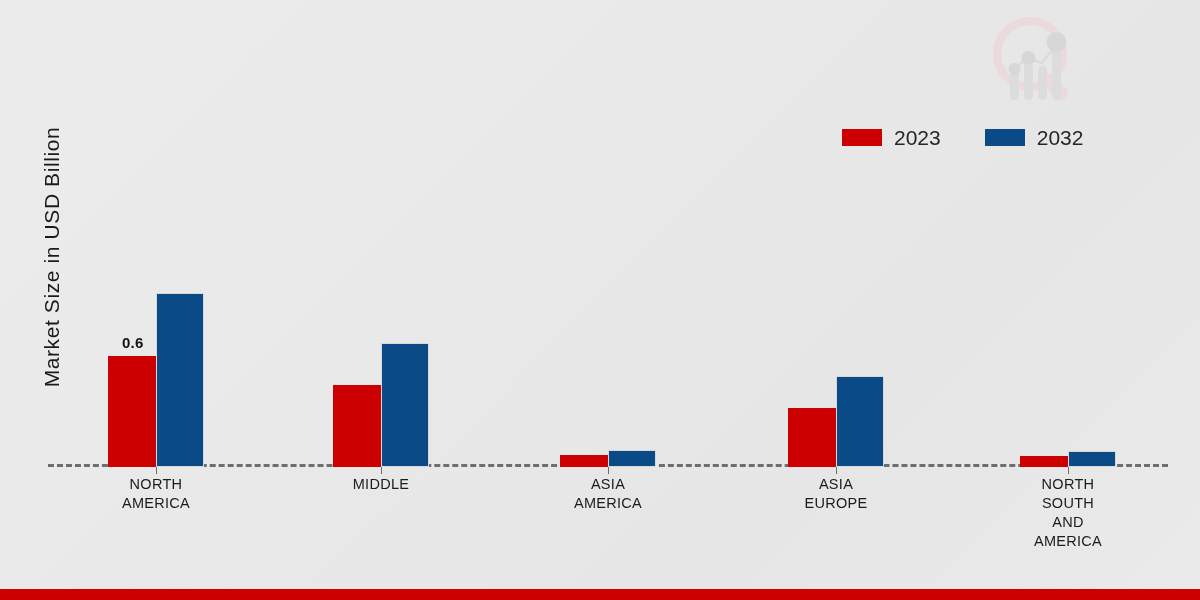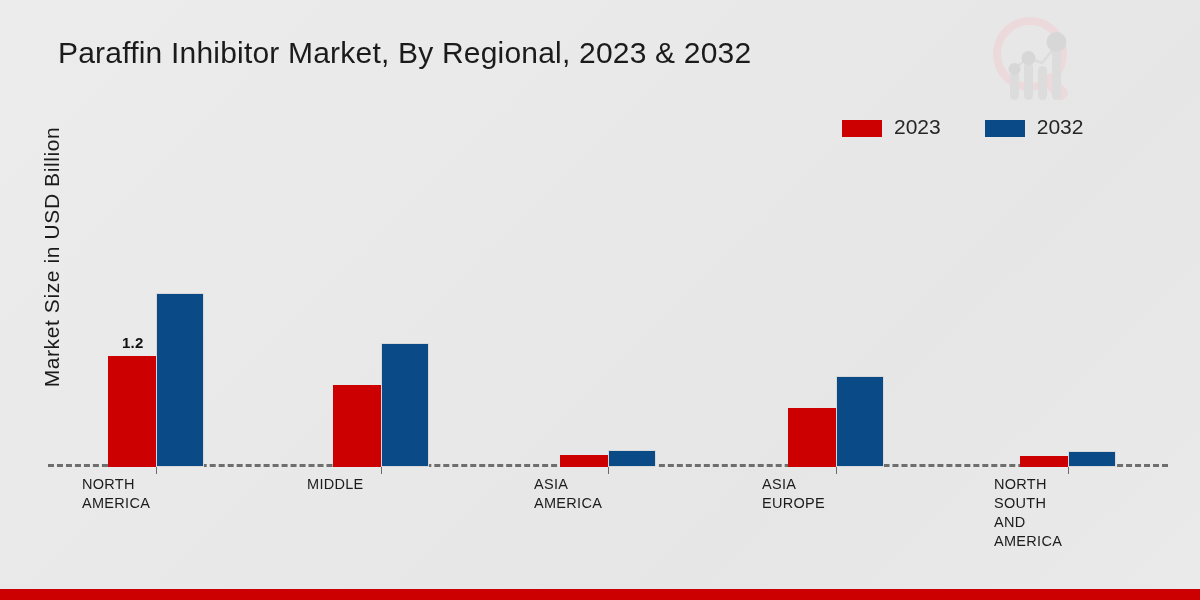--- a/index.html
+++ b/index.html
@@ -63,22 +63,23 @@
   #legend {
     position: absolute;
     left: 842px;
     top: 116px;
     display: flex;
     align-items: center;
     gap: 44px;
   }
   .legend-item {
     display: flex;
-    align-items: flex-end;
+    align-items: center;
     gap: 12px;
+    margin-top: 11px;
   }
   .legend-swatch {
     width: 40px;
     height: 17px;
     display: block;
   }
   .legend-text {
     font-size: 21px;
     color: #262626;
     line-height: 1;
@@ -132,21 +133,21 @@
     width: 1px;
     height: 7px;
     background: #6b6b6b;
   }
 
   .cat-label {
     position: absolute;
     top: 325px;
     left: -26px;
     width: 148px;
-    text-align: left;
+    text-align: center;
     font-size: 14.5px;
     line-height: 19px;
     color: #1c1c1c;
     letter-spacing: 0.3px;
   }
 
   .data-label {
     position: absolute;
     font-size: 15px;
     font-weight: bold;
@@ -177,21 +178,20 @@
       <rect x="26" y="66" width="9" height="28" rx="4.5" fill="#dcdcdc"></rect>
       <rect x="40" y="56" width="9" height="38" rx="4.5" fill="#dcdcdc"></rect>
       <rect x="54" y="60" width="9" height="34" rx="4.5" fill="#dcdcdc"></rect>
       <rect x="68" y="40" width="9" height="54" rx="4.5" fill="#dcdcdc"></rect>
       <circle cx="30.5" cy="63" r="6" fill="#d7d7d7"></circle>
       <circle cx="44.5" cy="52" r="7" fill="#d7d7d7"></circle>
       <circle cx="72.5" cy="36" r="10" fill="#d7d7d7"></circle>
     </svg>
   </div>
 
-  <div id="chart-title">Paraffin Inhibitor Market, By Regional, 2023 &amp; 2032</div>
 
   <div id="ylabel">Market Size in USD Billion</div>
 
   <div id="legend">
     <div class="legend-item">
       <span class="legend-swatch" style="background:#cc0000"></span>
       <span class="legend-text">2023</span>
     </div>
     <div class="legend-item">
       <span class="legend-swatch" style="background:#0a4a86"></span>
@@ -201,21 +201,21 @@
 
   <div id="plot">
     <div id="baseline"></div>
 
     <div class="group" style="left:60px">
       <div class="bars">
         <div class="bar s2023" style="height:111px"></div>
         <div class="bar s2032" style="height:174px"></div>
       </div>
       <div class="tick"></div>
-      <div class="data-label" style="left:14px; bottom:116px">1.2</div>
+      <div class="data-label" style="left:14px; bottom:116px">0.6</div>
       <div class="cat-label">
         <div>NORTH</div>
         <div>AMERICA</div>
       </div>
     </div>
 
     <div class="group" style="left:285px">
       <div class="bars">
         <div class="bar s2023" style="height:82px"></div>
         <div class="bar s2032" style="height:124px"></div>

